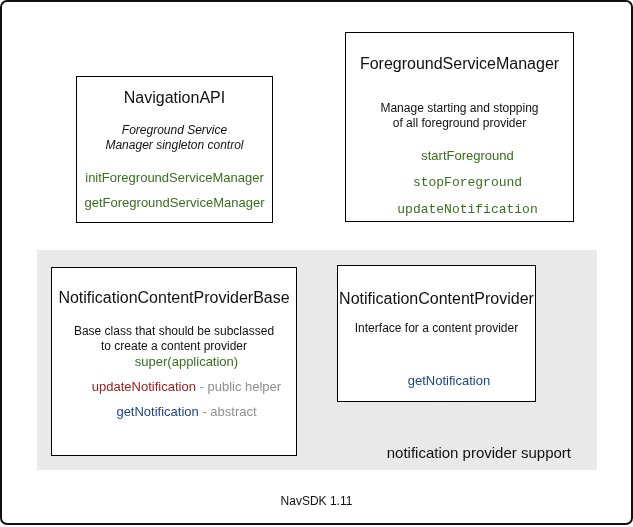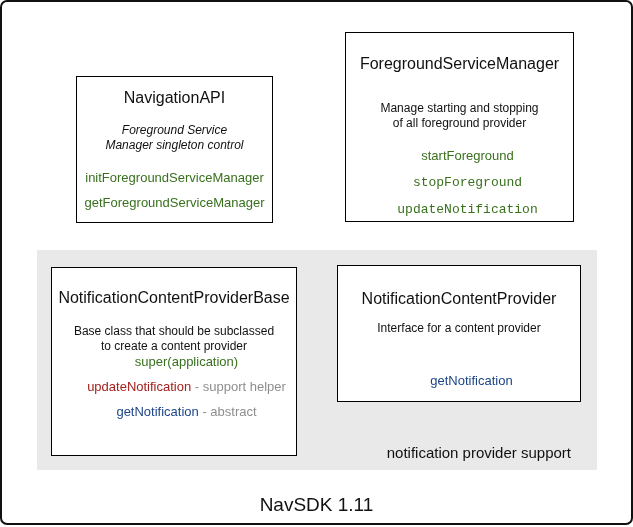--- a/index.html
+++ b/index.html
@@ -88,32 +88,32 @@
   #box-foreground-service-manager .method + .method { margin-top: 12px; font-family: Liberation Mono, monospace; }
 
   
   #box-notification-content-provider-base { left: 51px; top: 267px; width: 246px; height: 189px; }
   #box-notification-content-provider-base .box-title { margin-top: 21px; }
   #box-notification-content-provider-base .box-desc  { margin-top: 17px; }
   #box-notification-content-provider-base .methods   { margin-top: 0; padding-left: 25px; }
   #box-notification-content-provider-base .method + .method { margin-top: 10px; }
 
   
-  #box-notification-content-provider { left: 337px; top: 265px; width: 244px; height: 137px; }
+  #box-notification-content-provider { left: 337px; top: 265px; width: 199px; height: 137px; }
   #box-notification-content-provider .box-title { margin-top: 24px; }
   #box-notification-content-provider .box-desc  { margin-top: 13px; }
   #box-notification-content-provider .methods   { margin-top: 37px; padding-left: 25px; }
 
   .footer-label {
     position: absolute;
     left: 0;
     top: 494px;
     width: 633px;
     text-align: center;
-    font-size: 19px;
+    font-size: 12px;
     color: #111111;
   }
 </style>
 </head>
 <body>
 
 <div class="page">
   <div class="outer-frame"></div>
 
   <div class="group-region">
@@ -159,21 +159,21 @@
     <div class="box-title">NotificationContentProviderBase</div>
     <div class="box-desc">
       <span>Base class that should be subclassed</span><br>
       <span>to create a content provider</span>
     </div>
     <div class="methods left-align">
       <div class="method">
         <span style="color: rgb(56, 112, 29);">super(application)</span>
       </div>
       <div class="method">
-        <span style="color: rgb(163, 32, 29);">updateNotification</span><span class="suffix"> - support helper</span>
+        <span style="color: rgb(163, 32, 29);">updateNotification</span><span class="suffix"> - public helper</span>
       </div>
       <div class="method">
         <span style="color: rgb(28, 69, 135);">getNotification</span><span class="suffix"> - abstract</span>
       </div>
     </div>
   </div>
 
   <div class="class-box" id="box-notification-content-provider">
     <div class="box-title">NotificationContentProvider</div>
     <div class="box-desc">

